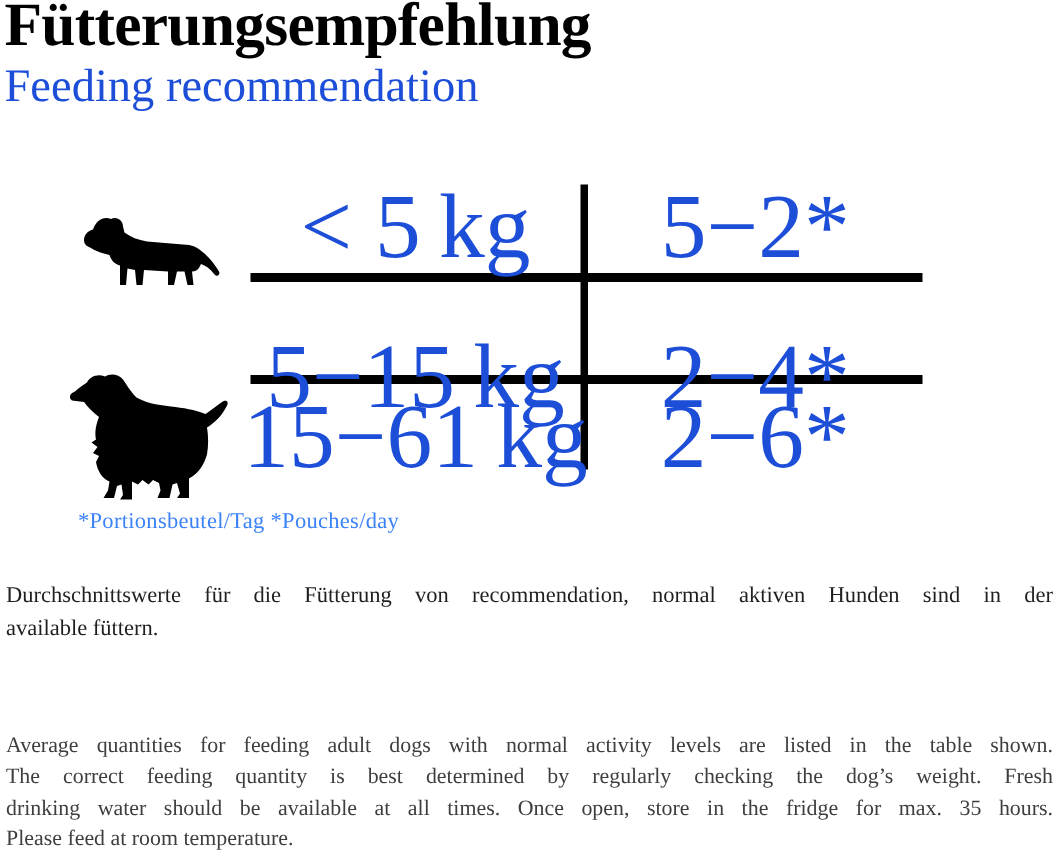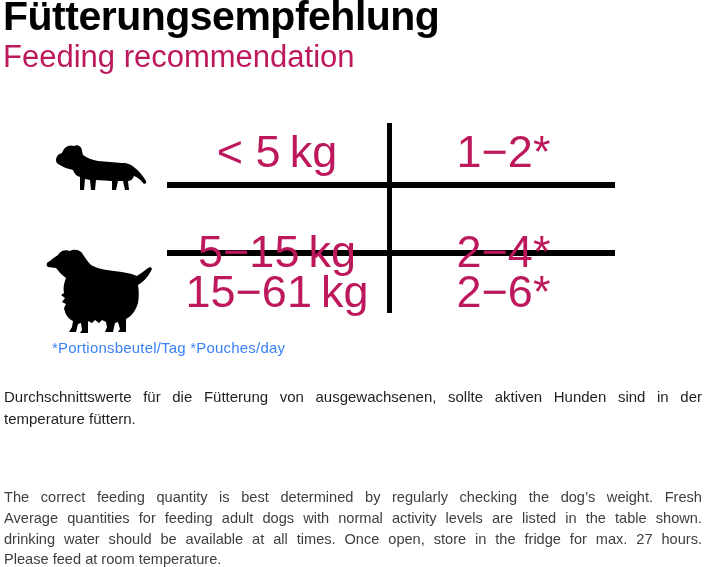--- a/index.html
+++ b/index.html
@@ -1,34 +1,34 @@
 <!DOCTYPE html>
 <html><head>
 <meta charset="utf-8">
 <style>
   html,body { margin:0; padding:0; background:#ffffff; }
   .page {
     position:relative; width:706px; height:567px; background:#ffffff;
-    font-family:Liberation Sans, sans-serif; overflow:hidden; color:#000;
+    font-family:Liberation Serif, serif; overflow:hidden; color:#000;
   }
   .title {
     position:absolute; left:3px; top:-6px; font-size:41px; font-weight:bold;
     letter-spacing:-0.5px; line-height:45px; color:#000;
   }
   .subtitle {
     position:absolute; left:3px; top:40px; font-size:31px; font-weight:400;
-    line-height:34px; color:#be185d;
+    line-height:34px; color:#1d4ed8;
   }
   .dog-svg { position:absolute; fill:#000; }
   .vline { position:absolute; left:387px; top:123px; width:5px; height:190px; background:#000; }
   .hline { position:absolute; left:167px; width:448px; height:6px; background:#000; }
   .hline.h1 { top:182px; } .hline.h2 { top:250px; }
   .cell {
     position:absolute; display:flex; align-items:center; justify-content:center;
-    font-size:45px; line-height:1; color:#be185d; white-space:nowrap;
+    font-size:61px; line-height:1; color:#1d4ed8; white-space:nowrap;
   }
   .cell.wcol { left:167px; width:220px; }
   .cell.pcol { left:392px; width:223px; }
   .cell.r1 { top:121px; height:60px; }
   .cell.r2 { top:189px; height:60px;margin-top:32px; }
   .cell.r3 { top:261px; height:60px; }
   .footnote {
     position:absolute; left:52px; top:338px; font-size:15px; line-height:20px;
     color:#3b82f6; letter-spacing:0.2px;
   }
@@ -70,32 +70,32 @@
     </svg>
 
     <div class="vline"></div>
     <div class="hline h1"></div>
     <div class="hline h2"></div>
 
     <div class="cell wcol r1">&lt; 5 kg</div>
     <div class="cell wcol r2">5−15 kg</div>
     <div class="cell wcol r3">15−61 kg</div>
 
-    <div class="cell pcol r1">1−2*</div>
+    <div class="cell pcol r1">5−2*</div>
     <div class="cell pcol r2">2−4*</div>
     <div class="cell pcol r3">2−6*</div>
 
     <div class="footnote">*Portionsbeutel/Tag *Pouches/day</div>
   </div>
 
   <div class="para de">
-    <div class="line">Durchschnittswerte für die Fütterung von ausgewachsenen, sollte aktiven Hunden sind in der</div>
-    <div class="line last">temperature füttern.</div>
+    <div class="line">Durchschnittswerte für die Fütterung von recommendation, normal aktiven Hunden sind in der</div>
+    <div class="line last">available füttern.</div>
   </div>
 
   <div class="para en">
+    <div class="line">Average quantities for feeding adult dogs with normal activity levels are listed in the table shown.</div>
     <div class="line">The correct feeding quantity is best determined by regularly checking the dog’s weight. Fresh</div>
-    <div class="line">Average quantities for feeding adult dogs with normal activity levels are listed in the table shown.</div>
-    <div class="line">drinking water should be available at all times. Once open, store in the fridge for max. 27 hours.</div>
+    <div class="line">drinking water should be available at all times. Once open, store in the fridge for max. 35 hours.</div>
     <div class="line last">Please feed at room temperature.</div>
   </div>
 
 </div>
 
 </body></html>

